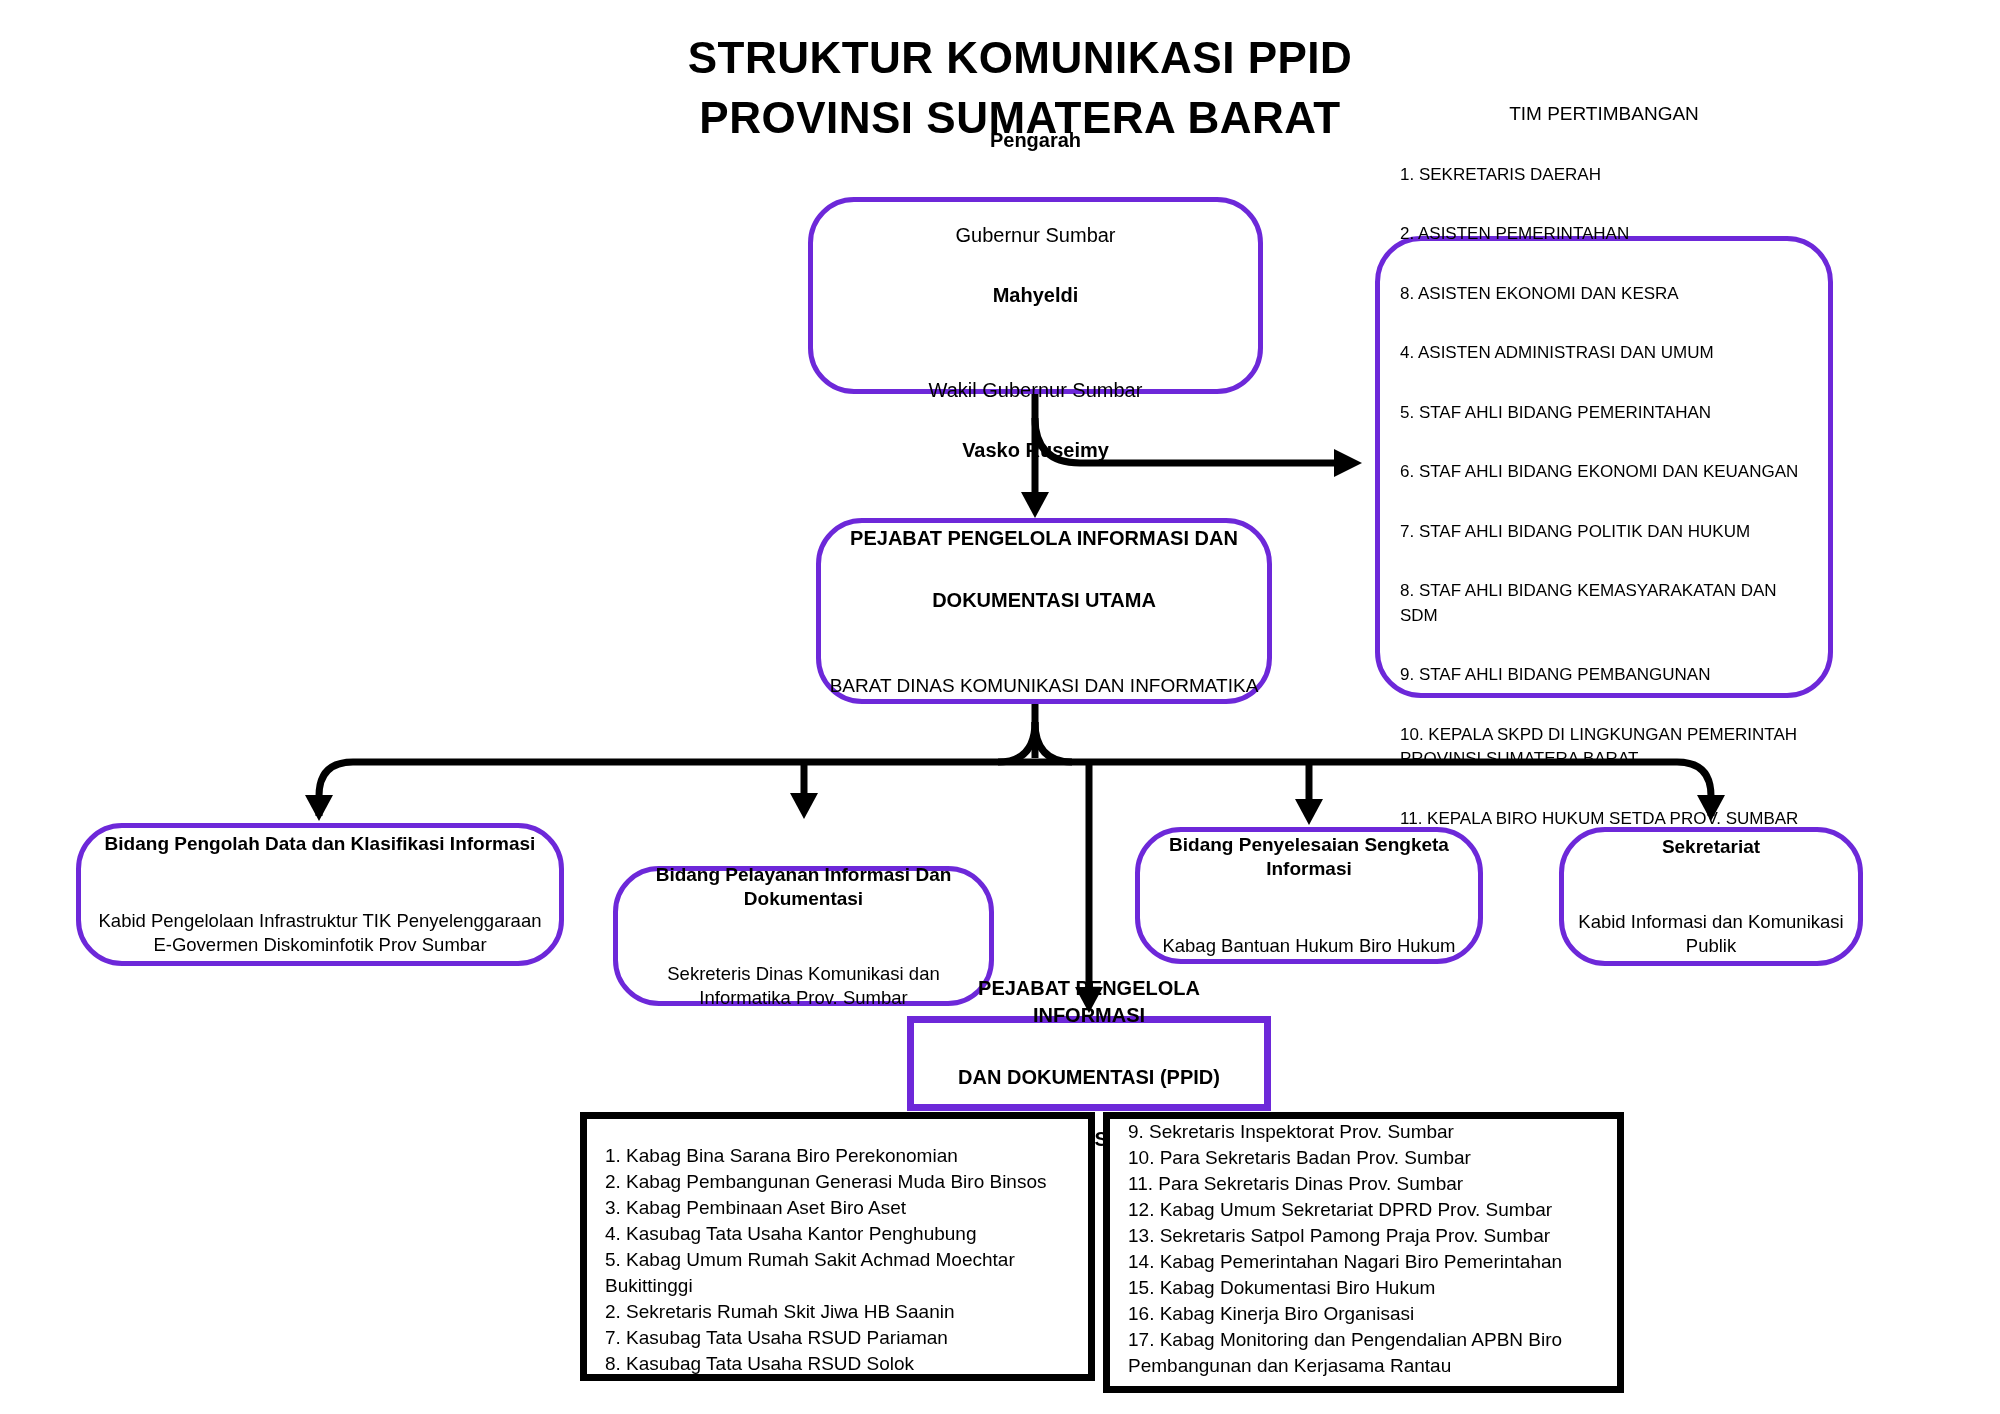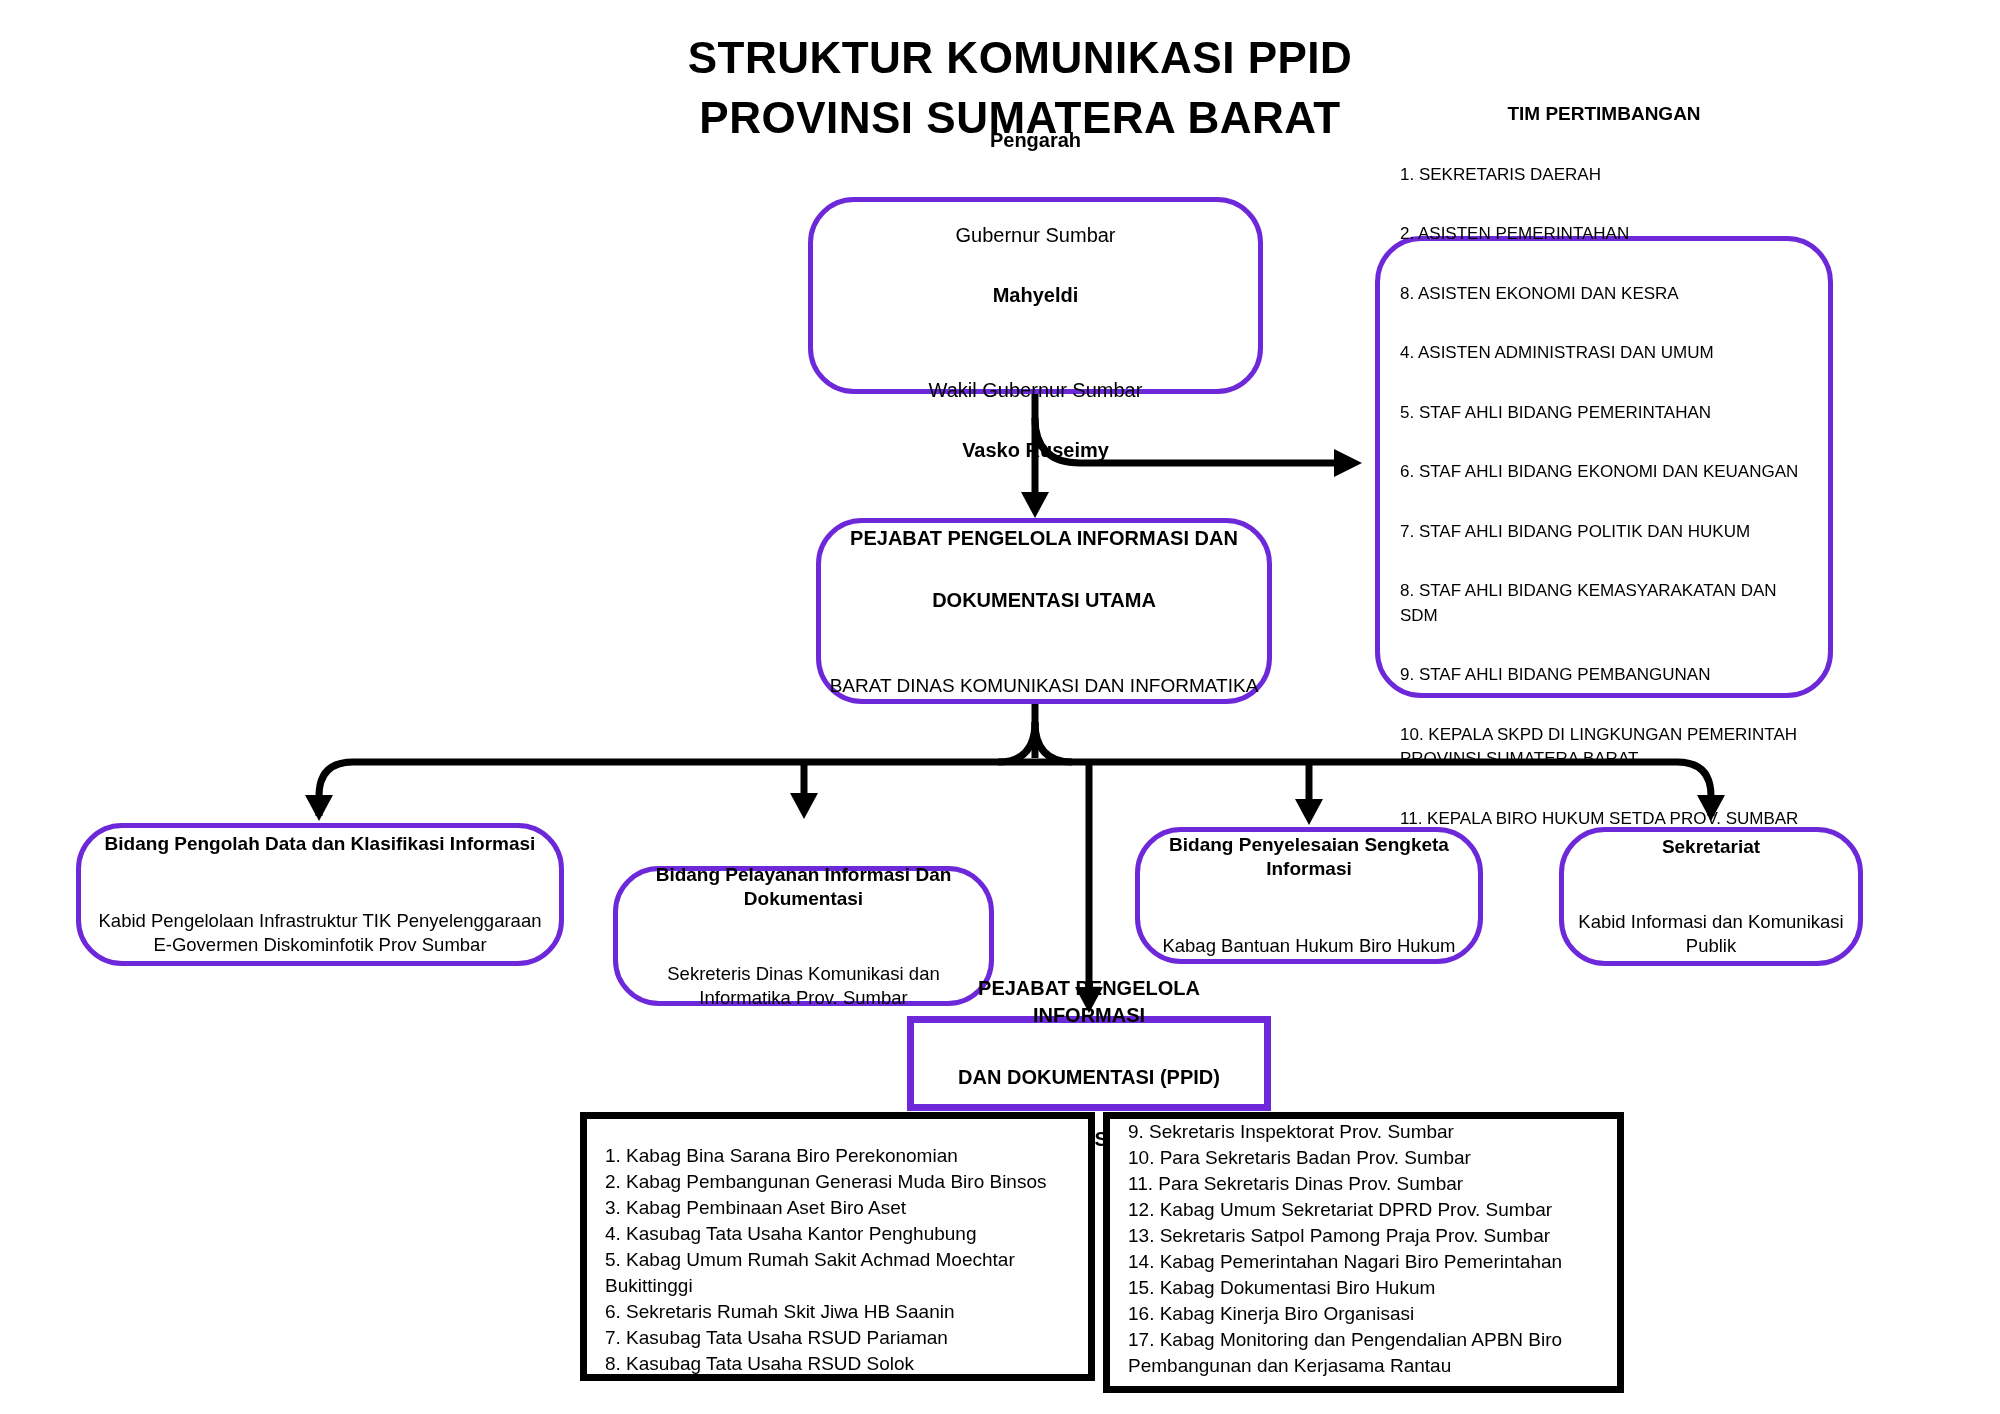--- a/index.html
+++ b/index.html
@@ -17,21 +17,21 @@
     position:absolute;left:560px;top:28px;width:920px;text-align:center;
     font-weight:bold;font-size:44px;line-height:60px;letter-spacing:0.5px;
   }
   .h-bold{font-weight:bold;}
   
   #pengarah-box{left:808px;top:197px;width:455px;height:197px;font-size:20px;line-height:25px;padding:10px 14px;}
   #pengarah-box .gap{height:22px;}
   
   #tim-box{left:1375px;top:236px;width:458px;height:462px;align-items:stretch;text-align:left;
            padding:20px 20px;justify-content:center;}
-  #tim-box .tim-heading{text-align:center;font-weight:bold;font-size:19px;margin-bottom:3px;}
+  #tim-box .tim-heading{text-align:center;font-weight:normal;font-size:19px;margin-bottom:3px;}
   #tim-box .tim-item{font-size:17px;line-height:24.5px;}
   
   #utama-box{left:816px;top:518px;width:456px;height:186px;padding:10px 8px;}
   #utama-box .hline{font-weight:bold;font-size:20px;line-height:27px;}
   #utama-box .sub{font-size:19px;margin-top:26px;}
   
   .bidang{padding:12px 14px;}
   .bidang .bh{font-weight:bold;font-size:19px;line-height:24px;}
   .bidang .bs{font-size:18.5px;line-height:24px;margin-top:22px;}
   #bidang-a{left:76px;top:823px;width:488px;height:143px;}
@@ -141,21 +141,21 @@
     <div class="hline">DAN DOKUMENTASI (PPID)</div>
     <div class="hline">PELAKSANA</div>
   </div>
 
   <div id="list-left" class="listbox">
     <div>1. Kabag Bina Sarana Biro Perekonomian</div>
     <div>2. Kabag Pembangunan Generasi Muda Biro Binsos</div>
     <div>3. Kabag Pembinaan Aset Biro Aset</div>
     <div>4. Kasubag Tata Usaha Kantor Penghubung</div>
     <div>5. Kabag Umum Rumah Sakit Achmad Moechtar Bukittinggi</div>
-    <div>6. Sekretaris Rumah Skit Jiwa HB Saanin</div>
+    <div>2. Sekretaris Rumah Skit Jiwa HB Saanin</div>
     <div>7. Kasubag Tata Usaha RSUD Pariaman</div>
     <div>8. Kasubag Tata Usaha RSUD Solok</div>
   </div>
 
   <div id="list-right" class="listbox">
     <div>9. Sekretaris Inspektorat Prov. Sumbar</div>
     <div>10. Para Sekretaris Badan Prov. Sumbar</div>
     <div>11. Para Sekretaris Dinas Prov. Sumbar</div>
     <div>12. Kabag Umum Sekretariat DPRD Prov. Sumbar</div>
     <div>13. Sekretaris Satpol Pamong Praja Prov. Sumbar</div>

